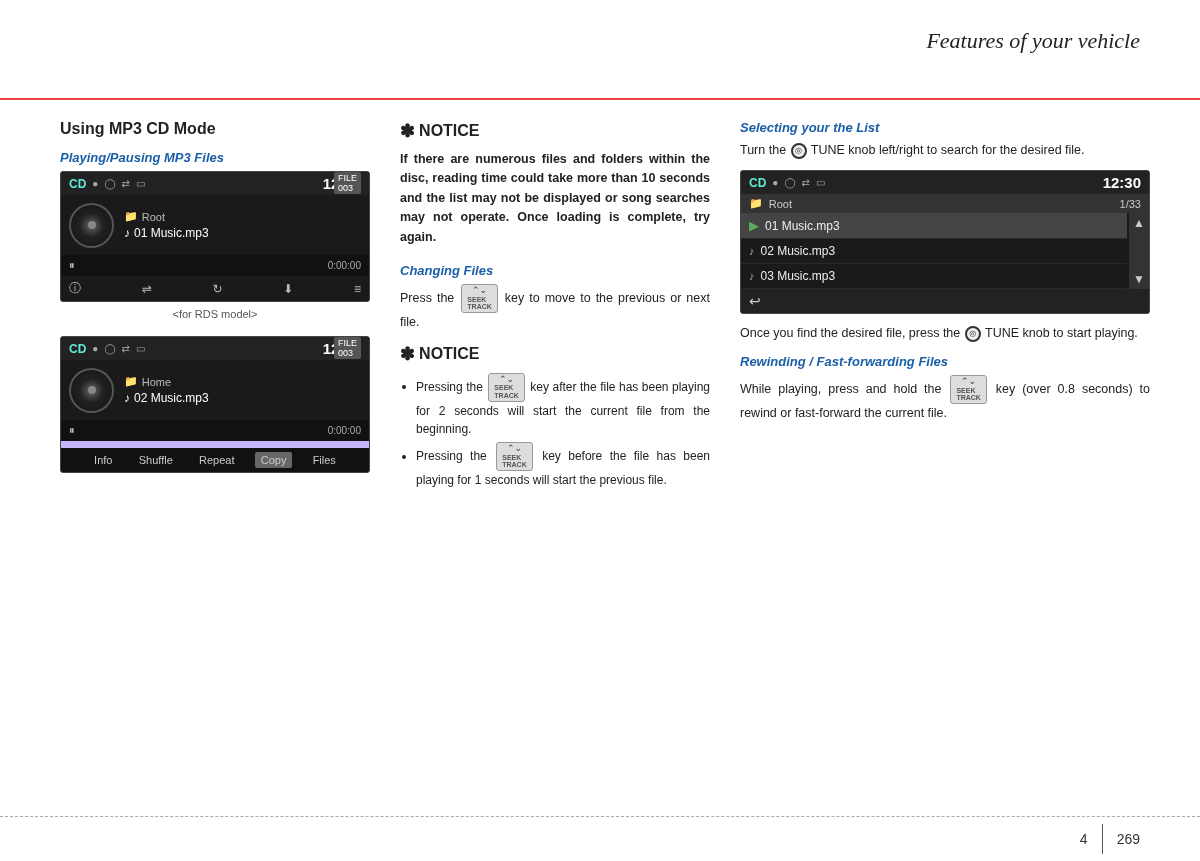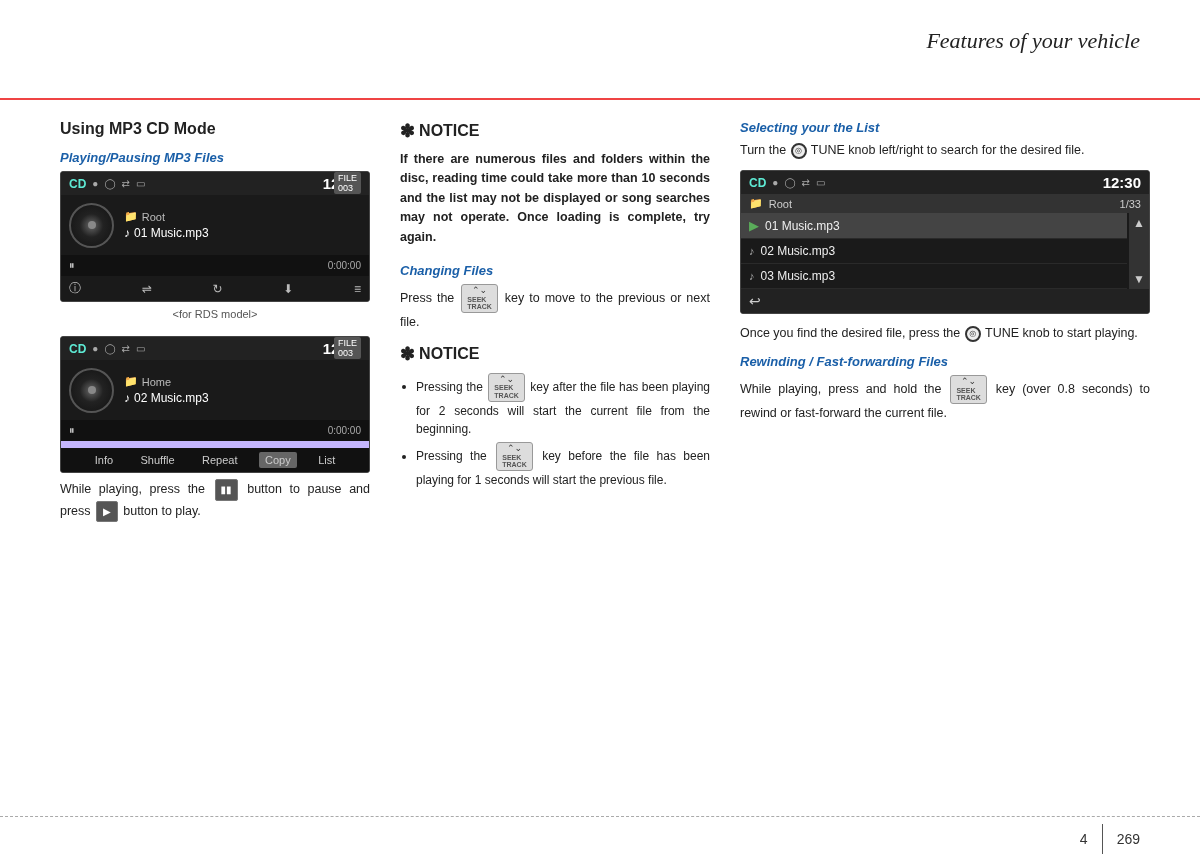--- a/index.html
+++ b/index.html
@@ -544,31 +544,24 @@
       </div>
       <div class="cd-controls">
         <span class="cd-btn">⏸</span>
         <span class="cd-progress">0:00:00</span>
       </div>
       <div class="cd-menu-bar">
         <span class="cd-menu-item">Info</span>
         <span class="cd-menu-item">Shuffle</span>
         <span class="cd-menu-item">Repeat</span>
         <span class="cd-menu-item active">Copy</span>
-        <span class="cd-menu-item">List</span>
-      </div>
-    </div>
-
-    <div class="body-text">
-      While playing, press the
-      <span class="pause-btn-inline">▮▮</span>
-      button to pause and press
-      <span class="play-btn-inline">▶</span>
-      button to play.
-    </div>
+        <span class="cd-menu-item">Files</span>
+      </div>
+    </div>
+
   </div>
 
   <div class="col-middle">
 
     <div class="notice-box">
       <div class="notice-title">
         <span class="notice-star">✽</span>
         <span>NOTICE</span>
       </div>
       <div class="notice-body">If there are numerous files and folders within the disc, reading time could take more than 10 seconds and the list may not be displayed or song searches may not operate. Once loading is complete, try again.</div>

